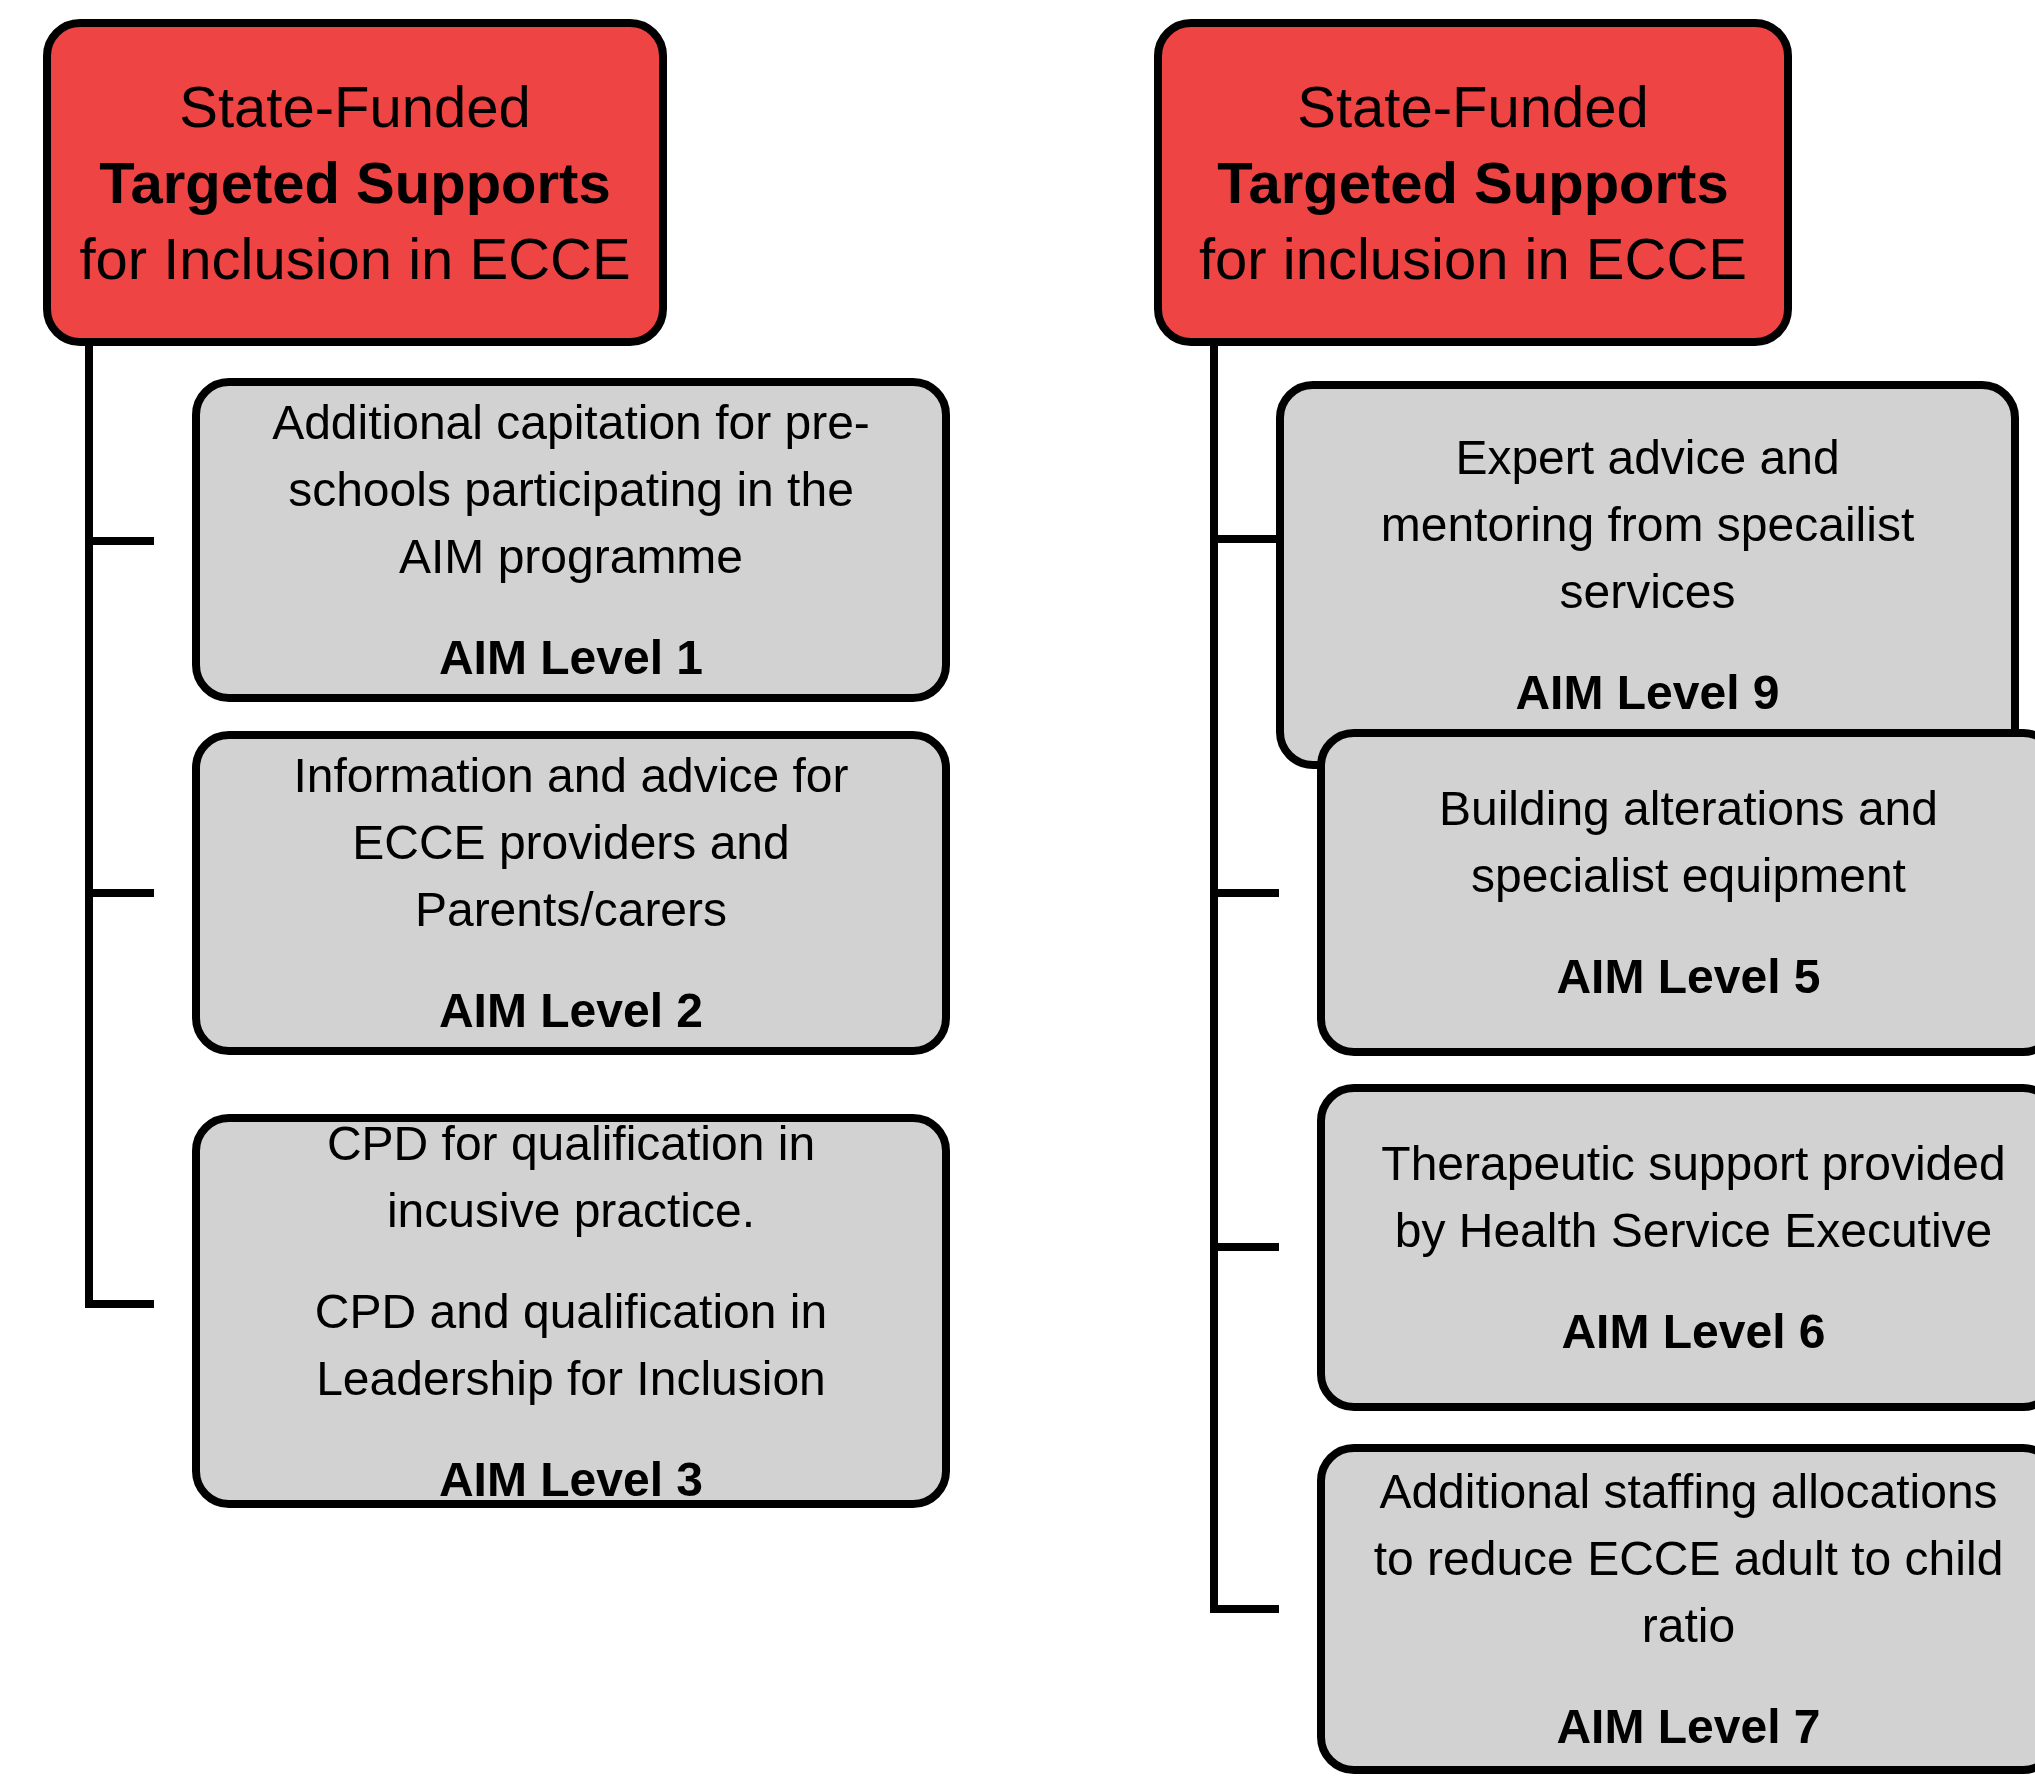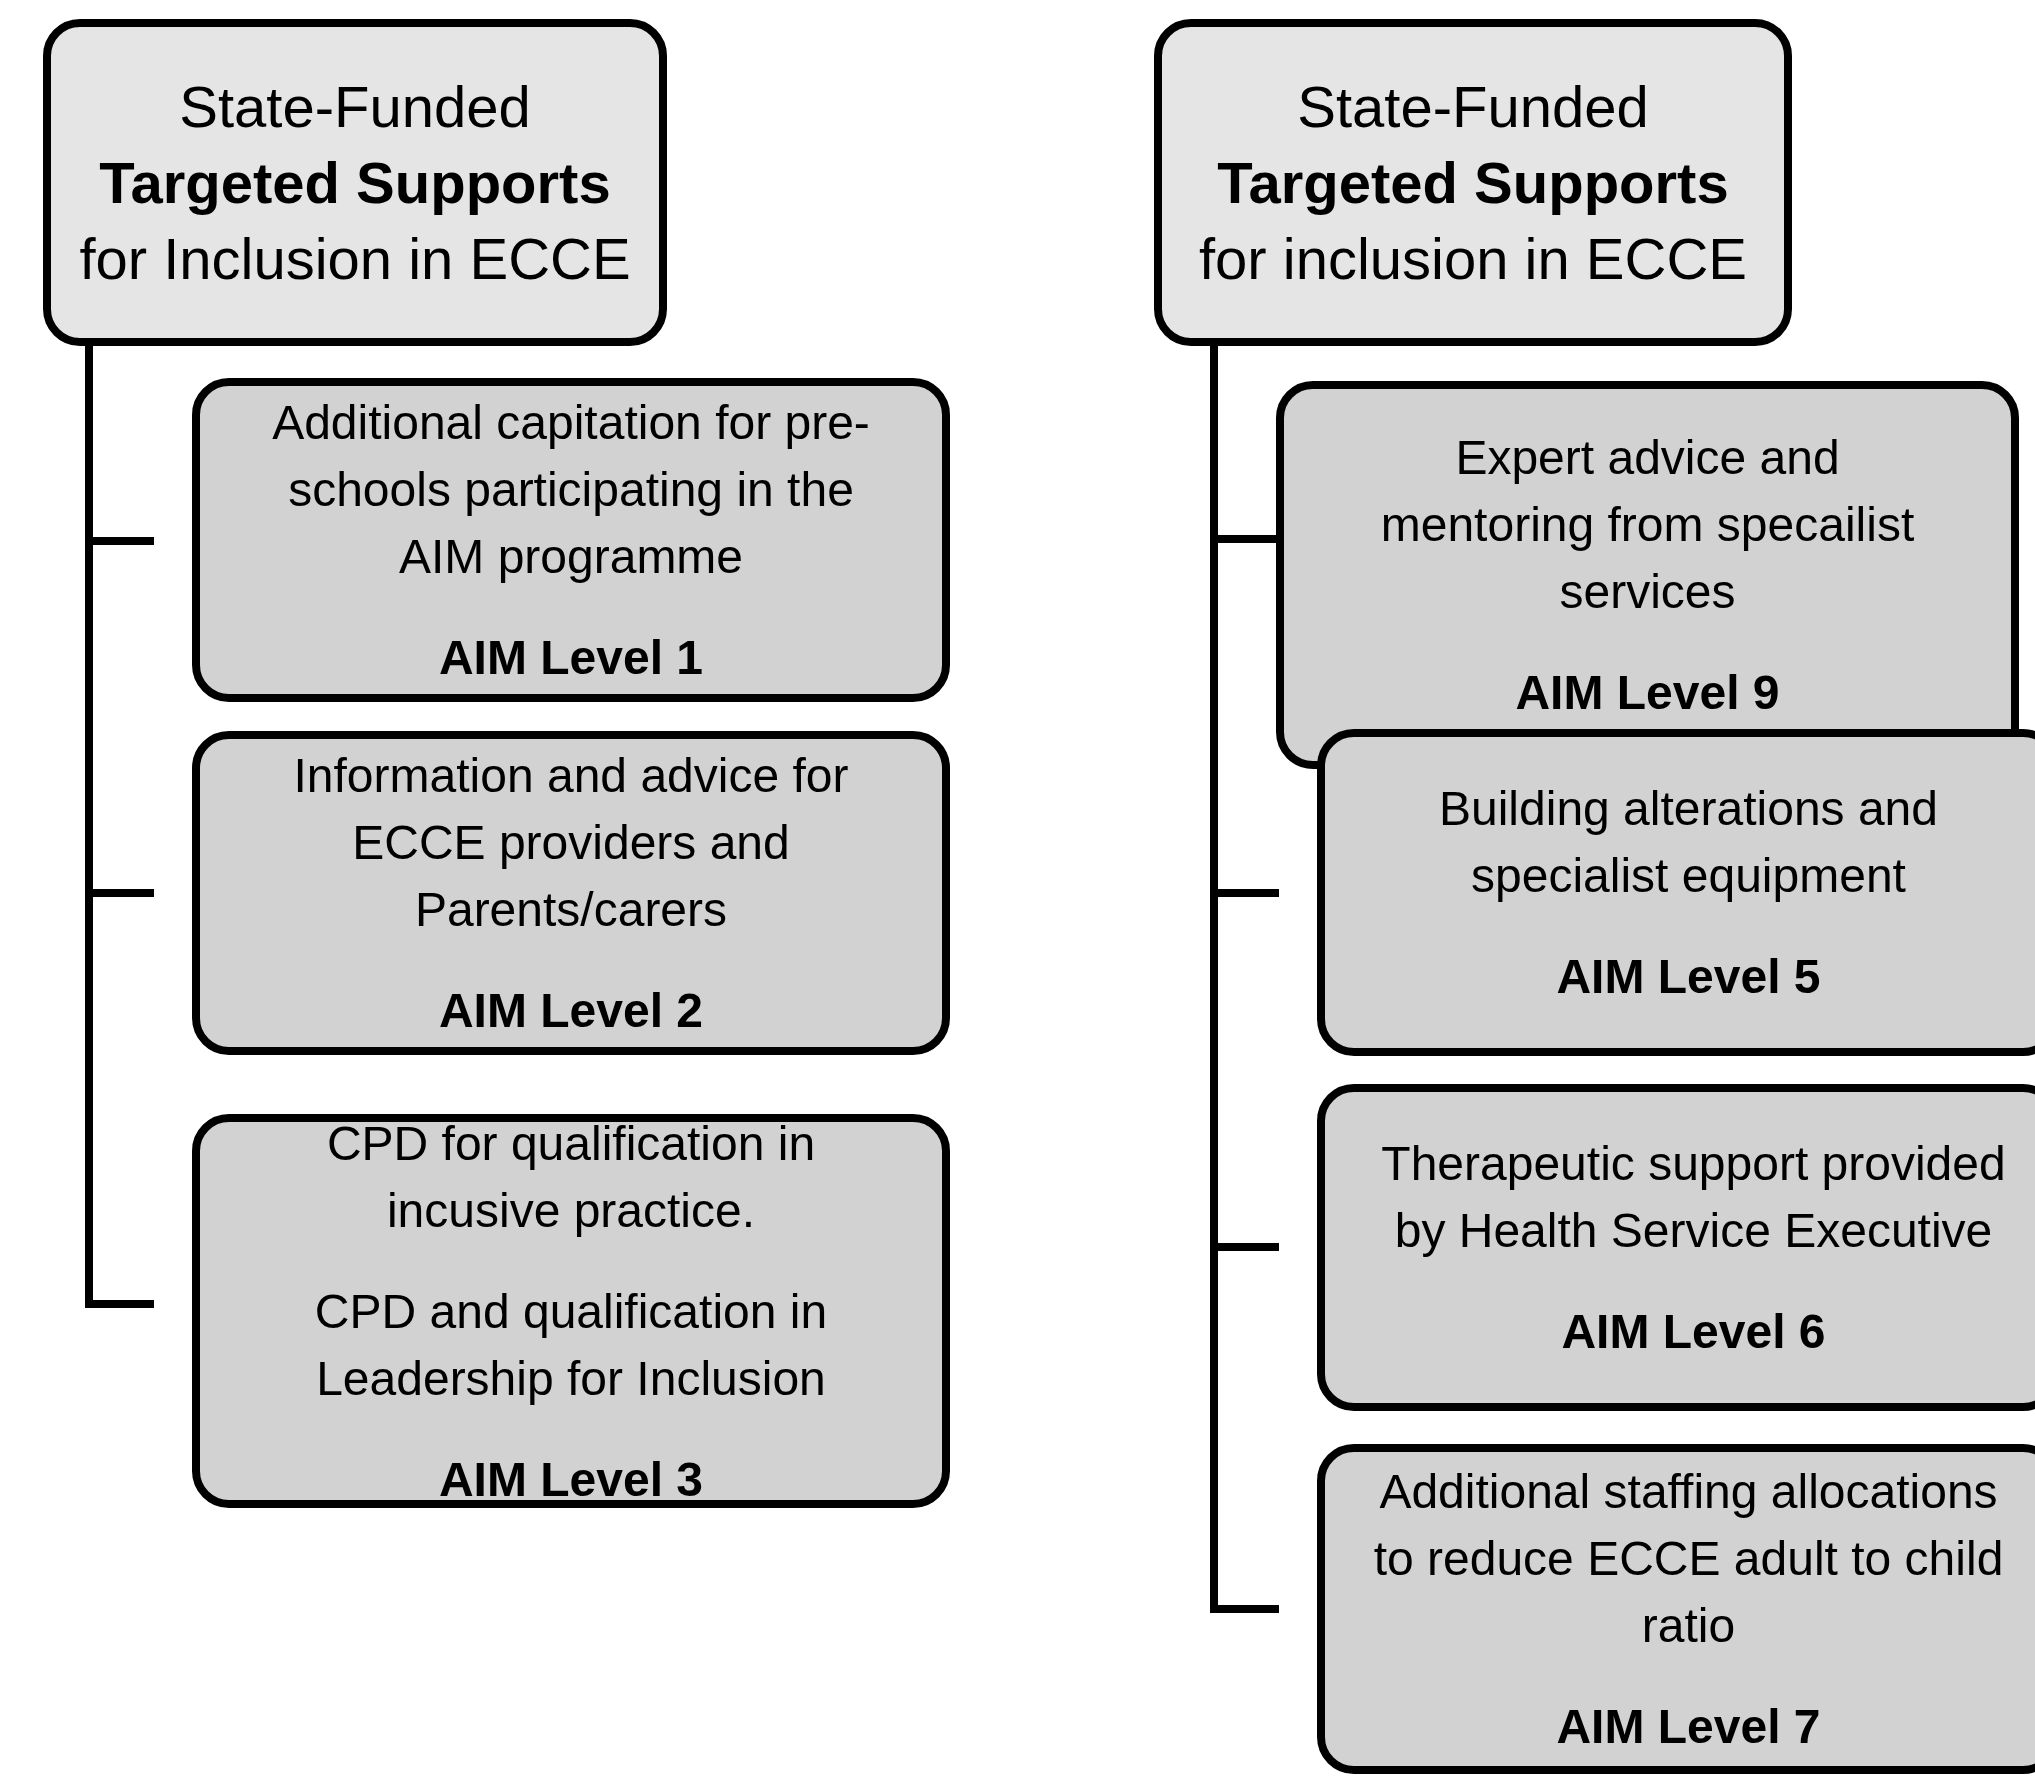--- a/index.html
+++ b/index.html
@@ -16,21 +16,21 @@
     box-sizing: border-box;
     border: 8.4px solid #000000;
     border-radius: 37px;
     display: flex;
     flex-direction: column;
     align-items: center;
     justify-content: center;
     text-align: center;
   }
   .root {
-    background: #e5e5e5;
+    background: #ef4444;
     font-size: 58px;
     line-height: 76px;
   }
   .child {
     background: #d2d2d2;
     font-size: 48px;
     line-height: 67px;
     padding: 18.3px 23px;
     margin-left: 44px;
   }

